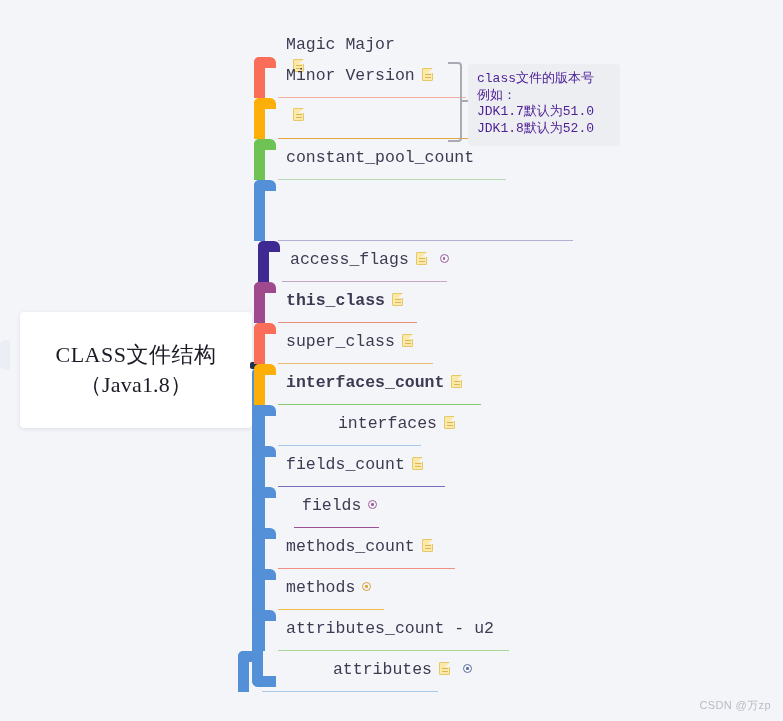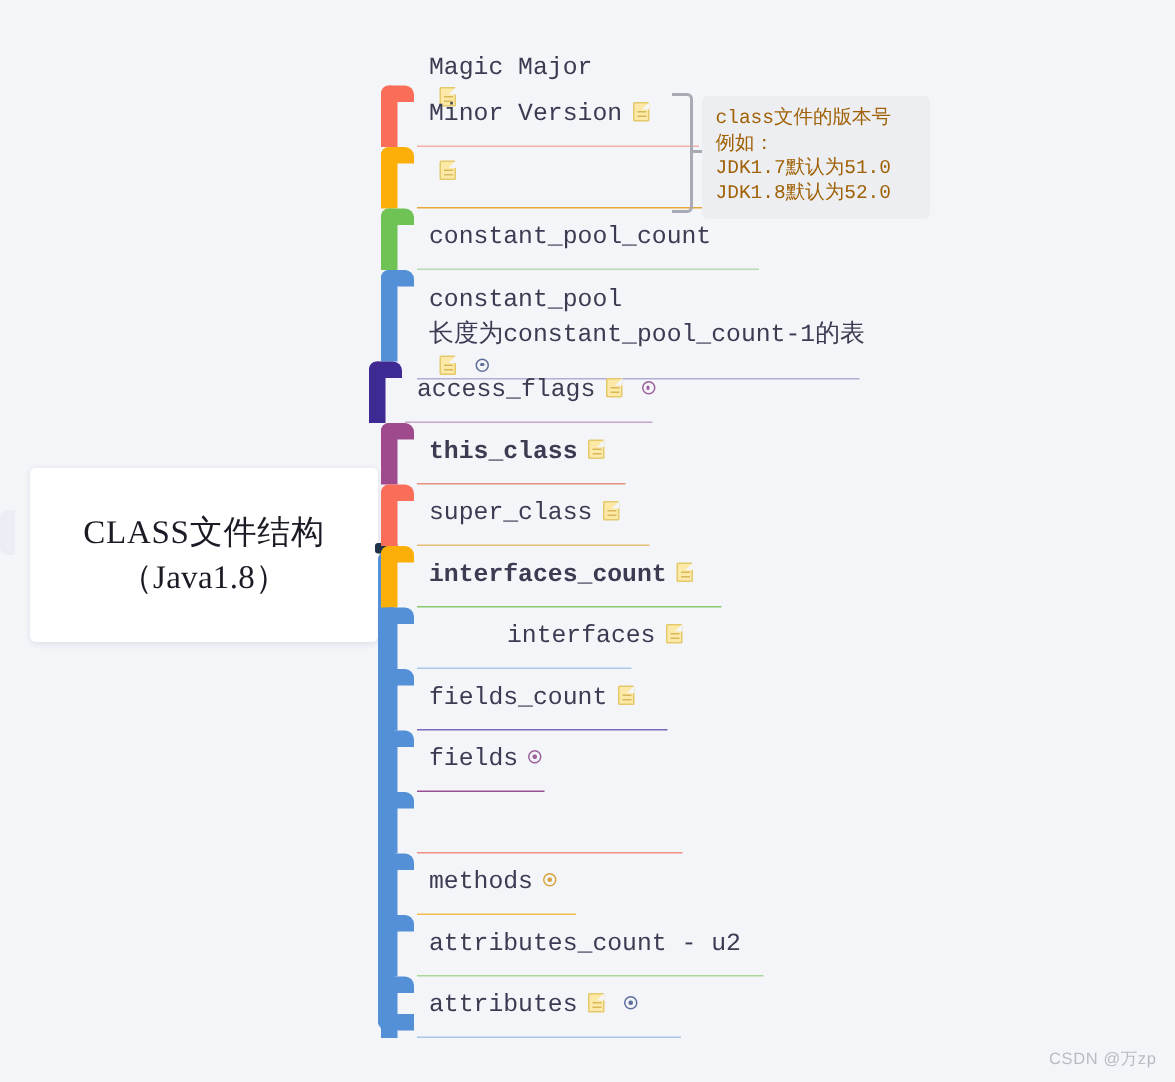--- a/index.html
+++ b/index.html
@@ -240,21 +240,21 @@
     top: 64px;
     width: 152px;
     padding: 7px 10px 8px 9px;
     background: #eceef2;
     border-radius: 4px;
     box-sizing: border-box;
   }
   .tooltip-line {
     font-family: "Liberation Mono", "DejaVu Sans", monospace;
     font-size: 13px;
-    color: #a16207;
+    color: #4c1d95;
     line-height: 1.28;
     white-space: nowrap;
   }
 
   
   .watermark {
     position: absolute;
     right: 12px;
     bottom: 8px;
     font-family: "Liberation Sans", sans-serif;
@@ -320,28 +320,24 @@
           <div><span class="node-text">constant_pool_count</span></div>
           <div class="underline" style="width: 228px; background: rgb(185, 217, 176);"></div>
         </div>
       </div>
       <div class="node" style="left: 252px; top: 180px;">
         <div class="elbow" style="height: 61px;">
           <div class="bar" style="height: 61px; background: rgb(83, 144, 216);"></div>
           <div class="arm" style="width: 22px; background: rgb(83, 144, 216);"></div>
         </div>
         <div class="node-body" style="min-height: 61px; width: 355px; padding-top: 8px;">
-          <div><span class="node-text">constant_pool</span><br><span class="node-text cn">长度为constant_pool_count-1的表</span><span class="icons">
-              <span class="note-icon"></span>
-              <span class="target-icon blue"></span>
-            </span></div>
           <div class="underline" style="width: 295px; background: rgb(178, 174, 212);"></div>
         </div>
       </div>
-      <div class="node" style="left: 244px; top: 241px; justify-content: center;">
+      <div class="node" style="left: 256px; top: 241px; justify-content: center;">
         <div class="elbow" style="height: 41px;">
           <div class="bar" style="height: 41px; background: rgb(63, 42, 148);"></div>
           <div class="arm" style="width: 22px; background: rgb(63, 42, 148);"></div>
         </div>
         <div class="node-body" style="min-height: 41px; width: 225px; padding-top: 7px;">
           <div><span class="node-text">access_flags</span><span class="icons">
               <span class="note-icon"></span>
               <span class="target-icon"></span>
             </span></div>
           <div class="underline" style="width: 165px; background: rgb(195, 166, 200);"></div>
@@ -400,38 +396,41 @@
           <div class="bar" style="height: 41px; background: rgb(83, 144, 216);"></div>
           <div class="arm" style="width: 22px; background: rgb(83, 144, 216);"></div>
         </div>
         <div class="node-body" style="min-height: 41px; width: 227px; padding-top: 7px;">
           <div><span class="node-text">fields_count</span><span class="icons">
               <span class="note-icon"></span>
             </span></div>
           <div class="underline" style="width: 167px; background: rgb(122, 107, 187);"></div>
         </div>
       </div>
-      <div class="node" style="left: 252px; top: 487px;">
+      <div class="node" style="left: 252px; top: 487px; padding-left: 16px;">
         <div class="elbow" style="height: 41px;">
           <div class="bar" style="height: 41px; background: rgb(83, 144, 216);"></div>
           <div class="arm" style="width: 22px; background: rgb(83, 144, 216);"></div>
         </div>
         <div class="node-body" style="min-height: 41px; width: 145px; padding-top: 7px;">
           <div><span class="node-text">fields</span><span class="icons">
               <span class="target-icon"></span>
             </span></div>
           <div class="underline" style="width: 85px; background: rgb(155, 79, 149);"></div>
         </div>
       </div>
       <div class="node" style="left: 252px; top: 528px;">
         <div class="elbow" style="height: 41px;">
           <div class="bar" style="height: 41px; background: rgb(83, 144, 216);"></div>
           <div class="arm" style="width: 22px; background: rgb(83, 144, 216);"></div>
         </div>
         <div class="node-body" style="min-height: 41px; width: 237px; padding-top: 7px;">
+          <div><span class="node-text">methods_count</span><span class="icons">
+              <span class="note-icon"></span>
+            </span></div>
           <div class="underline" style="width: 177px; background: rgb(240, 143, 130);"></div>
         </div>
       </div>
       <div class="node" style="left: 252px; top: 569px;">
         <div class="elbow" style="height: 41px;">
           <div class="bar" style="height: 41px; background: rgb(83, 144, 216);"></div>
           <div class="arm" style="width: 22px; background: rgb(83, 144, 216);"></div>
         </div>
         <div class="node-body" style="min-height: 41px; width: 166px; padding-top: 7px;">
           <div><span class="node-text">methods</span><span class="icons">
@@ -443,21 +442,21 @@
       <div class="node" style="left: 252px; top: 610px;">
         <div class="elbow" style="height: 41px;">
           <div class="bar" style="height: 41px; background: rgb(83, 144, 216);"></div>
           <div class="arm" style="width: 22px; background: rgb(83, 144, 216);"></div>
         </div>
         <div class="node-body" style="min-height: 41px; width: 291px; padding-top: 7px;">
           <div><span class="node-text">attributes_count - u2</span></div>
           <div class="underline" style="width: 231px; background: rgb(169, 215, 154);"></div>
         </div>
       </div>
-      <div class="node" style="left: 252px; top: 651px;">
+      <div class="node" style="left: 236px; top: 651px; text-align: right;">
         <div class="elbow" style="height: 41px;">
           <div class="bar" style="height: 41px; background: rgb(83, 144, 216);"></div>
           <div class="arm" style="width: 22px; background: rgb(83, 144, 216);"></div>
         </div>
         <div class="node-body" style="min-height: 41px; width: 236px; padding-top: 7px;">
           <div><span class="node-text">attributes</span><span class="icons">
               <span class="note-icon"></span>
               <span class="target-icon blue"></span>
             </span></div>
           <div class="underline" style="width: 176px; background: rgb(169, 201, 234);"></div>

